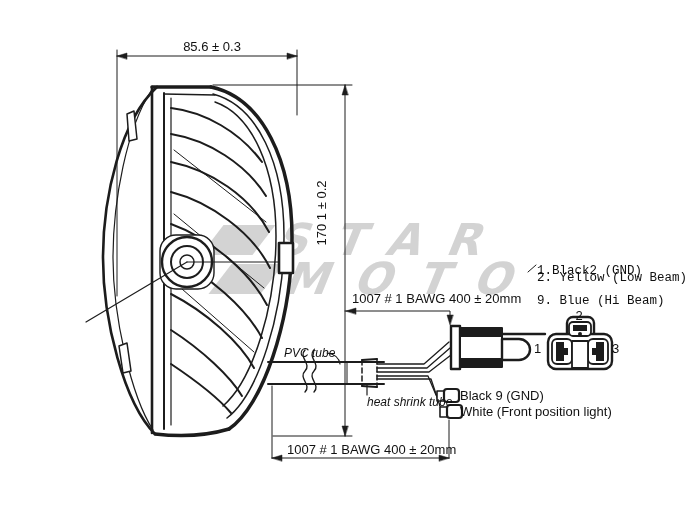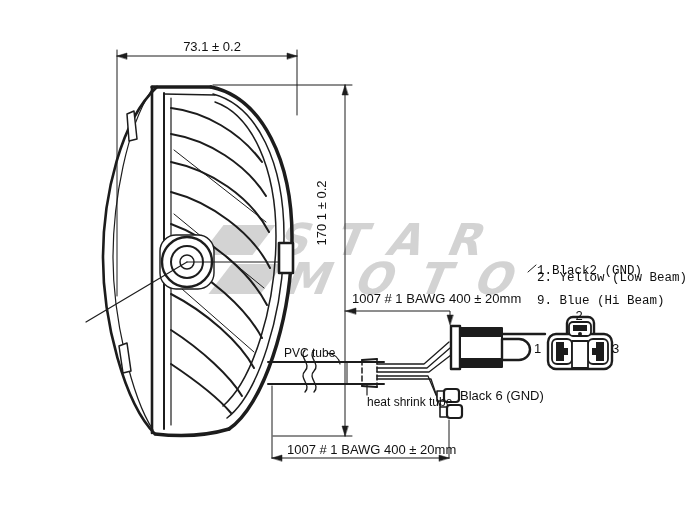--- a/index.html
+++ b/index.html
@@ -2,21 +2,21 @@
 <html><head>
 <meta charset="utf-8">
 <style>
   html,body{margin:0;padding:0;background:#ffffff;}
   .stage{position:relative;width:700px;height:525px;background:#ffffff;overflow:hidden;
          font-family:"Liberation Sans",sans-serif;color:#111;}
   .stage svg{position:absolute;left:0;top:0;}
   .txt{position:absolute;white-space:nowrap;color:#111;line-height:1.15;}
   .c{text-align:center;}
   .f13{font-size:13px;}
-  .f12{font-size:12px;}
+  .f12{font-size:12px;font-style:italic;}
   .f125{font-size:12.5px;font-family:Liberation Mono, monospace;}
   .dim-top{left:142px;top:40px;width:140px;}
   .dim-side{left:262px;top:206px;width:120px;height:14px;transform:rotate(-90deg);}
   .bawg-upper{left:352px;top:292px;width:158px;}
   .bawg-lower{left:287px;top:443px;width:160px;}
   .pvc{left:284px;top:347px;}
   .hst{left:367px;top:396px;}
   .pin-row1{left:537px;top:264px;}
   .pin-row2{left:537px;top:271px;text-align:center;}
   .pin-row3{left:537px;top:294px;}
@@ -165,27 +165,28 @@
       </g>
 
       <g>
         <path d="M327,353 c8,1 12,5 13,11" stroke-width="1.2"></path>
         <path d="M367,395 L367,385" stroke-width="1.2"></path>
         <path d="M528,272 L536,265" stroke-width="1"></path>
       </g>
     </g>
   </svg>
 
-  <div class="txt f13 c dim-top">73.1 ± 0.2</div>
+  <div class="txt f13 c dim-top">85.6 ± 0.3</div>
   <div class="txt f13 c dim-side">170 1 ± 0.2</div>
   <div class="txt f13 c bawg-upper">1007 # 1 BAWG 400 ± 20mm</div>
   <div class="txt f13 c bawg-lower">1007 # 1 BAWG 400 ± 20mm</div>
   <div class="txt f12 pvc">PVC tube</div>
   <div class="txt f12 hst">heat shrink tube</div>
   <div class="txt f125 pin-row1">1.Black2 (GND)</div>
   <div class="txt f125 pin-row2">2. Yellow (Low Beam)</div>
   <div class="txt f125 pin-row3">9. Blue (Hi Beam)</div>
   <div class="txt f13 c pin-top">2</div>
   <div class="txt f13 pin-left">1</div>
   <div class="txt f13 pin-right">3</div>
-  <div class="txt f13 gnd">Black 6 (GND)</div>
+  <div class="txt f13 gnd">Black 9 (GND)</div>
+  <div class="txt f13 pos">White (Front position light)</div>
 
 </div>
 
 </body></html>

